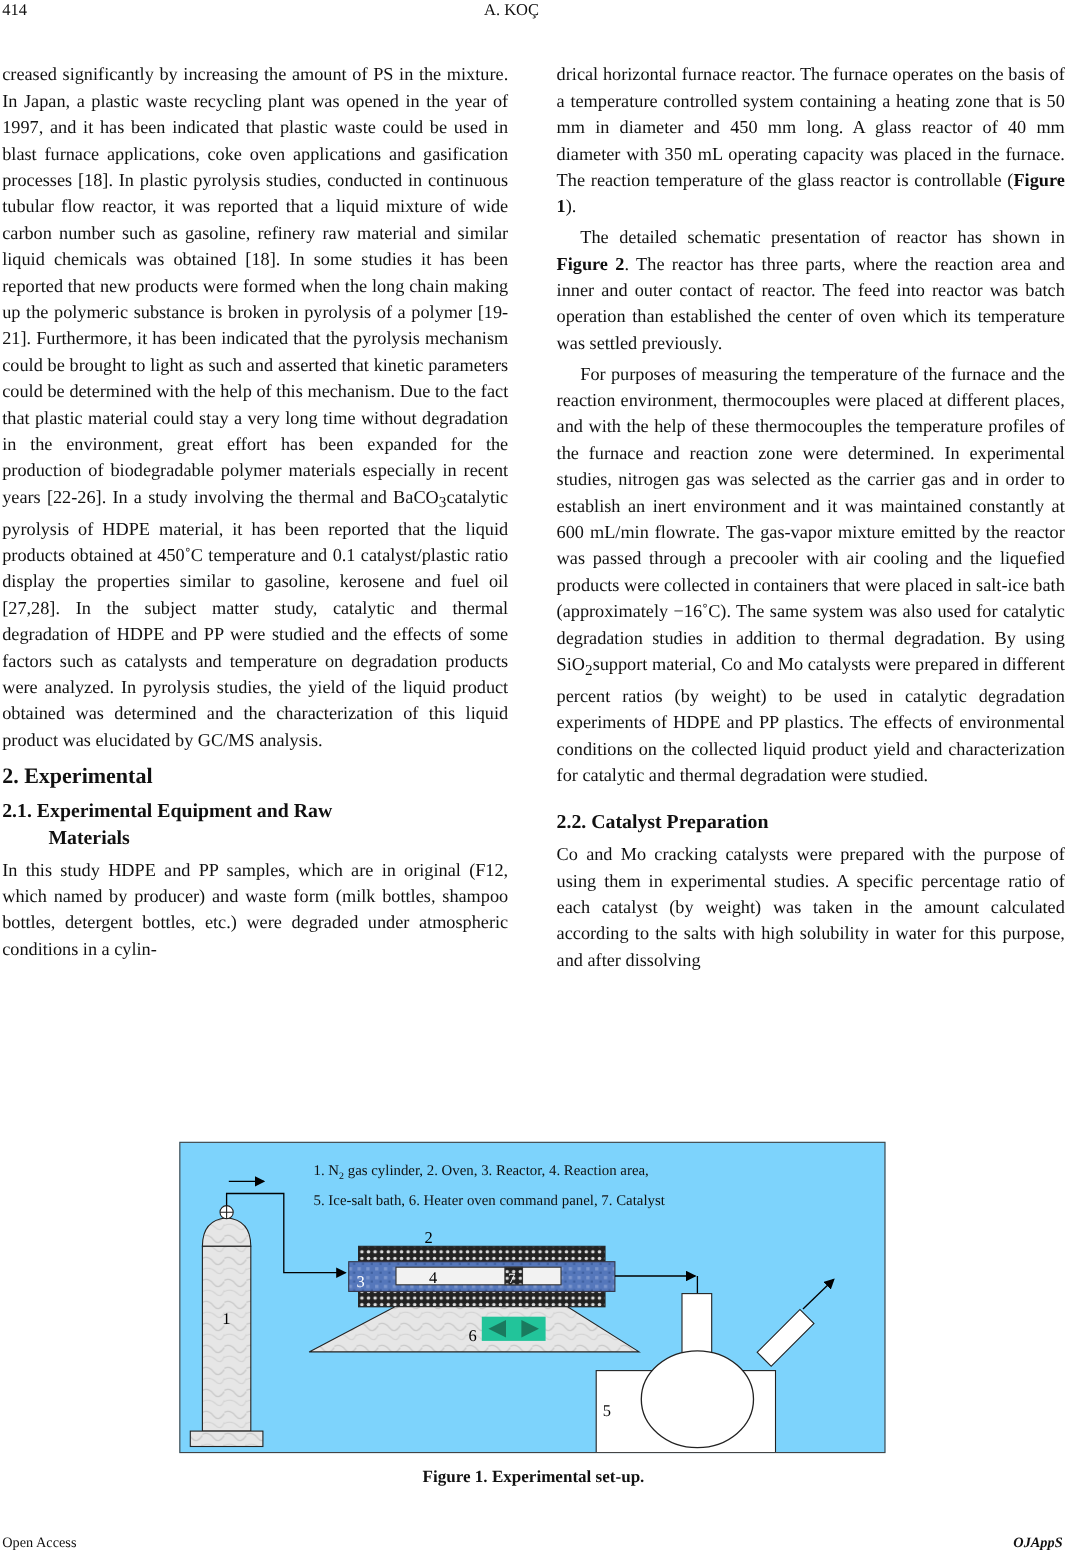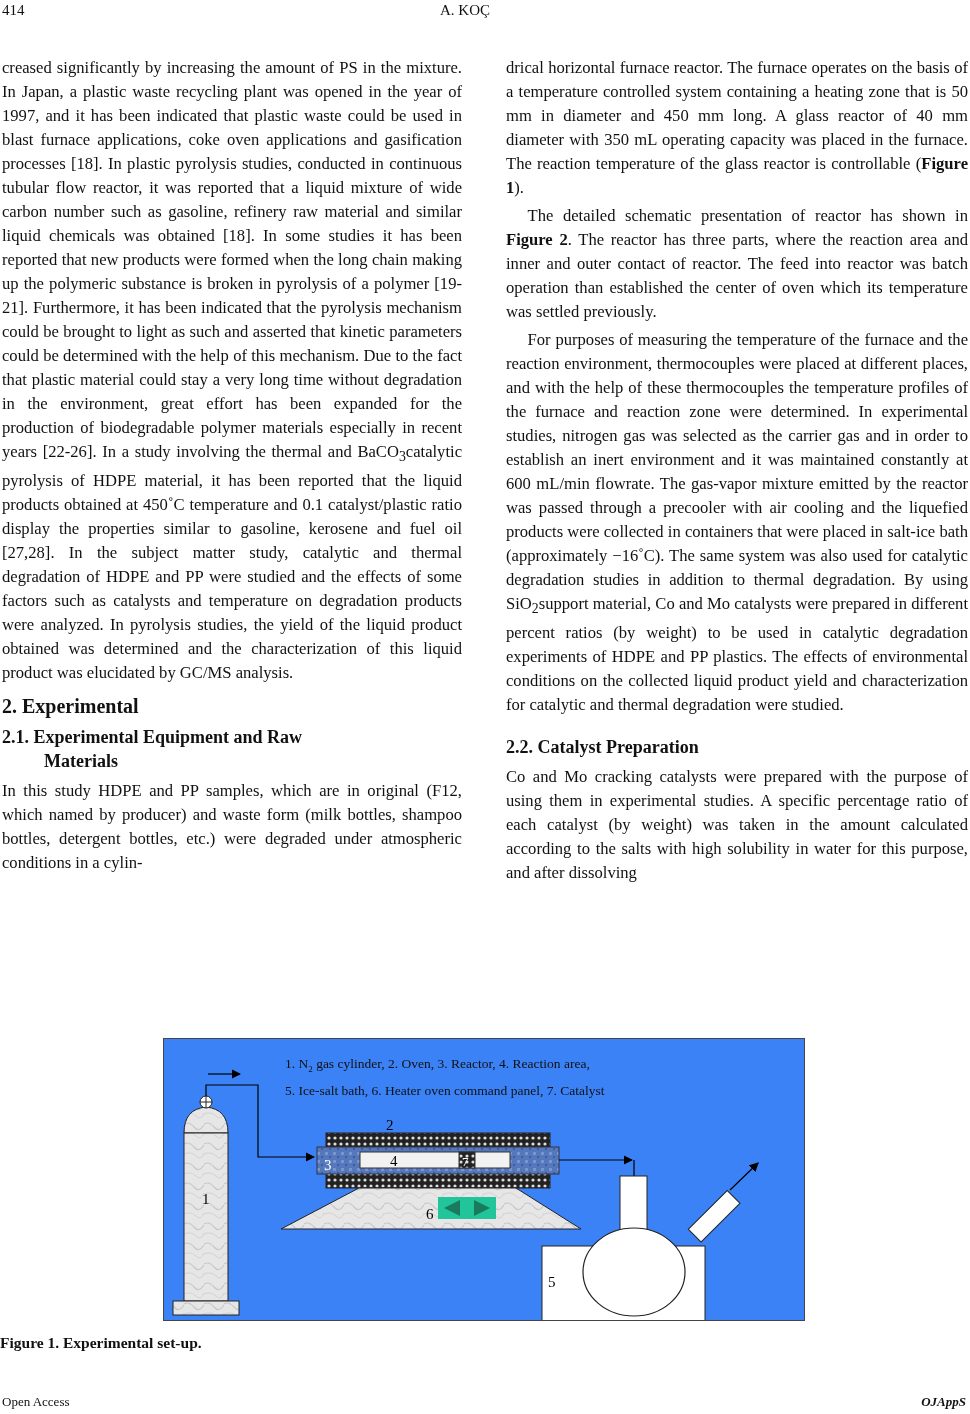--- a/index.html
+++ b/index.html
@@ -10,22 +10,22 @@
   .hdr-center { left: 0; width: 930px; text-align: center; }
   .col { position: absolute; top: 56px; width: 460px; font-size: 16.6px; line-height: 24px; text-align: justify; }
   .col-left { left: 2px; }
   .col-right { left: 506px; width: 462px; }
   p { margin: 0; }
   .indent { text-indent: 1.3em; margin-top: 4px; }
   h2 { font-size: 20px; font-weight: bold; margin: 8px 0 6px 0; line-height: 26px; }
   h3 { font-size: 18px; font-weight: bold; margin: 6px 0 6px 0; line-height: 24px; }
   h3 .cont { display: block; padding-left: 42px; }
   .figure-box { position: absolute; left: 163px; top: 1038px; width: 642px; height: 283px;
-                border: 1px solid #444; box-sizing: border-box; background: #3b82f6; }
-  .fig-caption { position: absolute; left: 0; width: 970px; top: 1334px; text-align: left;
+                border: 1px solid #444; box-sizing: border-box; background: #7dd3fc; }
+  .fig-caption { position: absolute; left: 0; width: 970px; top: 1334px; text-align: center;
                  font-weight: bold; font-size: 15.5px; }
   .footer { position: absolute; top: 1394px; font-size: 13px; }
   .footer-left { left: 2px; }
   .footer-right { right: 4px; font-style: italic; font-weight: bold; }
   .legend { position: absolute; left: 121px; top: 14px; font-size: 13.5px; line-height: 21px; }
   .legend sub { font-size: 9px; }
   svg text { font-family: "Liberation Serif", serif; }
 </style>
 </head>
 <body>

